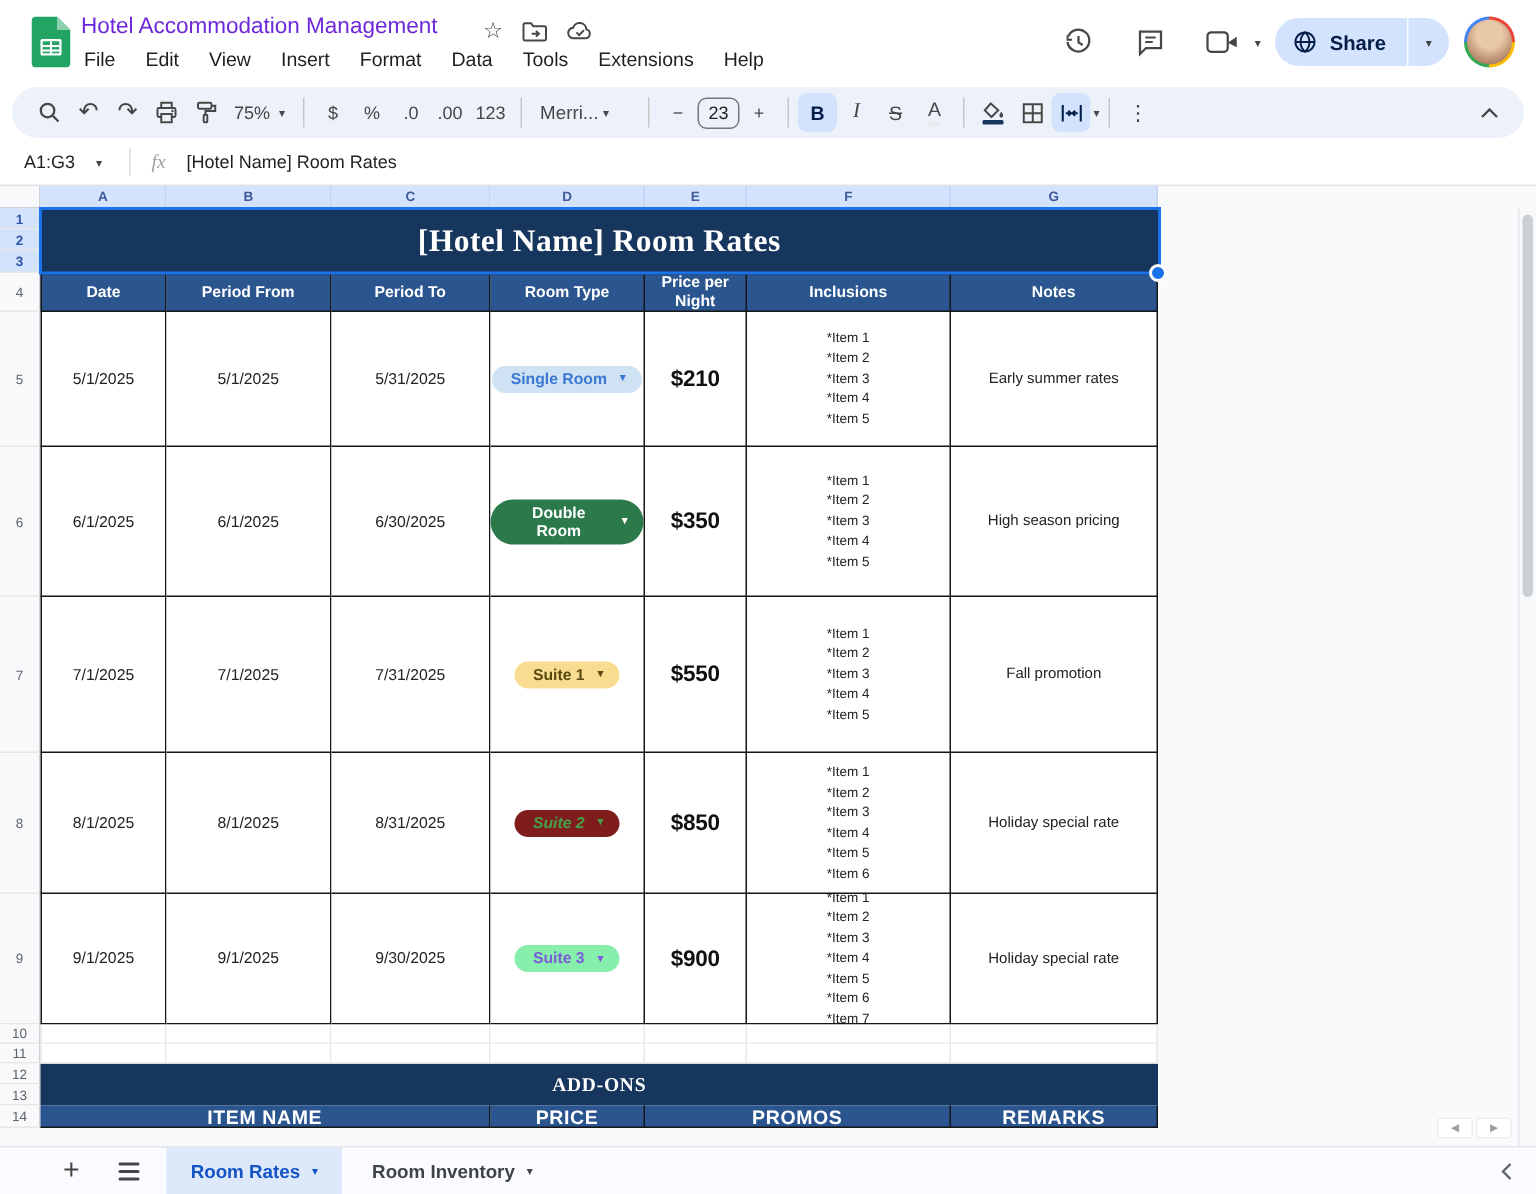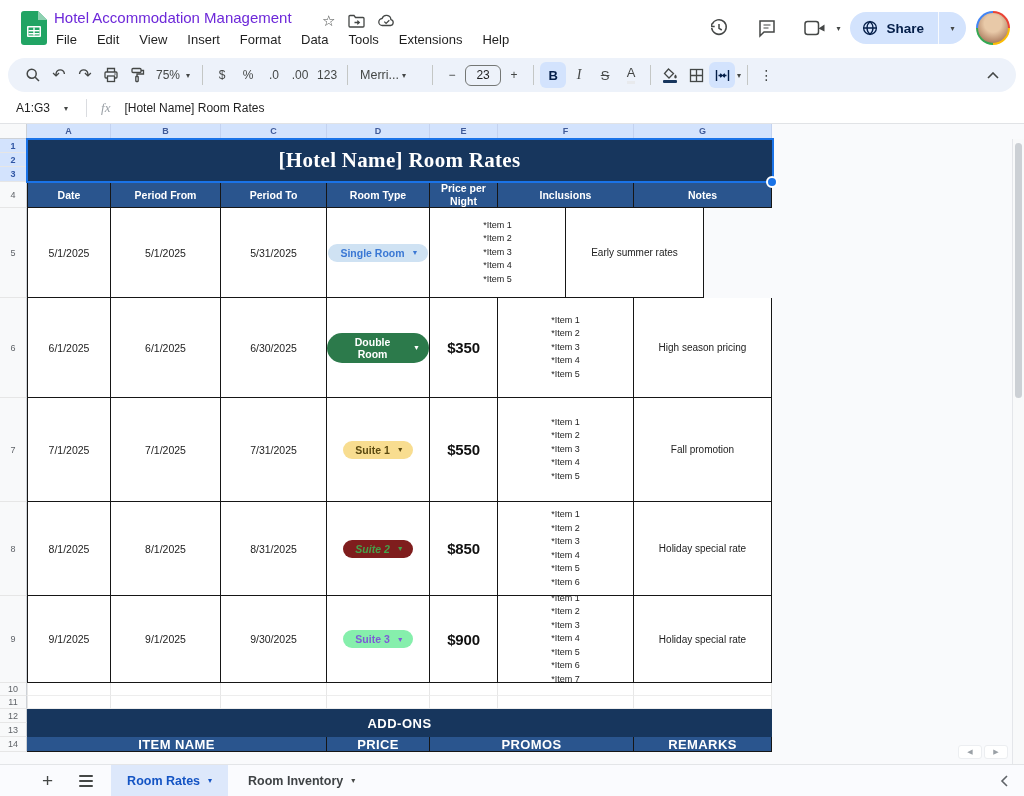--- a/index.html
+++ b/index.html
@@ -32,21 +32,21 @@
   
   .toolbar { position:absolute; top:58px; left:8px; width:1008px; height:34px; background:#edf2fa;
     border-radius:17px; display:flex; align-items:center; padding:0 10px 0 12px; color:#444746; }
   .tbtn { min-width:26px; height:26px; padding:0 4px; border-radius:6px; display:flex; align-items:center;
     justify-content:center; font-size:12px; color:#444746; }
   .tbtn.active { background:#d3e3fd; color:#041e49; }
   .tdiv { width:1px; height:20px; background:#c4c7c5; margin:0 6px; flex:none; }
   .uni-arrow { font-size:16px; line-height:1; }
   .zoom-box { display:flex; align-items:center; gap:6px; font-size:12px; padding:0 6px; }
   .fontname { display:flex; align-items:center; gap:3px; font-size:12.5px; padding:0 6px; min-width:72px; }
-  .fs-box { width:36px; height:21px; border:1.5px solid #747775; border-radius:6px; display:flex; align-items:center;
+  .fs-box { width:28px; height:21px; border:1.5px solid #747775; border-radius:6px; display:flex; align-items:center;
     justify-content:center; font-size:12px; color:#1f1f1f; }
   .fmt-b { font-weight:800; font-size:13px; }
   .fmt-i { font-style:italic; font-family:"Liberation Serif",serif; font-size:14px; }
   .fmt-s { text-decoration:line-through; font-size:13px; }
   .fmt-a { font-size:13px; border-bottom:3px solid #e8eaed; line-height:1.1; }
   .fill-wrap { display:flex; flex-direction:column; align-items:center; gap:1px; }
   .fill-bar { width:14px; height:3px; background:#17365d; border-radius:1px; }
   .merge-group { display:flex; align-items:center; gap:2px; }
   .collapse { margin-left:auto; }
   .dots { font-size:14px; letter-spacing:1px; }
@@ -85,21 +85,21 @@
   .datecell { font-size:10.5px; color:#222; }
   .chip { display:inline-flex; align-items:center; gap:7px; padding:3px 9px 3px 12px; border-radius:999px;
     font-size:10.5px; font-weight:600; }
   .chip .arr { font-size:7px; }
   .pricecell { font-size:15px; font-weight:600; color:#101010; letter-spacing:-.2px; }
   .inclcell { font-size:9px; line-height:1.5; color:#222; white-space:pre-line; }
   .notecell { font-size:10px; color:#222; padding:0 6px; }
   .lightrow .c { border-right:1px solid #e7e7e7; border-bottom:1px solid #ededed; background:#fff; }
   .lightrow .c.first { border-left:1px solid #e7e7e7; }
   .addons-banner { width:745px; height:28px; background:#17365d; display:flex; align-items:center; justify-content:center; }
-  .addons-banner span { color:#fff; font-weight:800; font-size:13px; letter-spacing:.5px; }
+  .addons-banner span { color:#fff; font-weight:800; font-size:13px; letter-spacing:.5px;font-family:Liberation Serif, serif; }
   .acell { background:#2a558e; color:#fff; font-weight:700; font-size:13px; letter-spacing:.4px;
     border-right:1px solid #161616; border-bottom:1px solid #161616; }
   .w1{width:300px}.w2{width:103px}.w3{width:204px}.w4{width:138px}
   .sel-overlay { position:absolute; left:26px; top:14px; width:748px; height:45px; border:2px solid #1a73e8;
     pointer-events:none; }
   .sel-handle { position:absolute; left:766px; top:52px; width:12px; height:12px; border-radius:50%;
     background:#1a73e8; border:2px solid #fff; }
   .vscroll { position:absolute; right:0; top:15px; width:12px; height:625px; background:#f8f9fa;
     border-left:1px solid #e4e6ea; }
   .vthumb { position:absolute; left:2px; top:4px; width:7px; height:255px; background:#ccd0d5; border-radius:4px; }
@@ -349,20 +349,21 @@
       <div class="r" style="height:90px">
         <div class="c datecell wA first">5/1/2025</div>
         <div class="c datecell wB">5/1/2025</div>
         <div class="c datecell wC">5/31/2025</div>
         <div class="c wD">
           <span class="chip" style="background: rgb(207, 226, 243); color: rgb(59, 120, 212);">
             <span>Single Room</span>
             <span class="arr">▼</span>
           </span>
         </div>
+        <div class="c pricecell wE">$210</div>
         <div class="c inclcell wF">*Item 1
 *Item 2
 *Item 3
 *Item 4
 *Item 5</div>
         <div class="c notecell wG">Early summer rates</div>
       </div>
 
       <div class="r" style="height:100px">
         <div class="c datecell wA first">6/1/2025</div>

